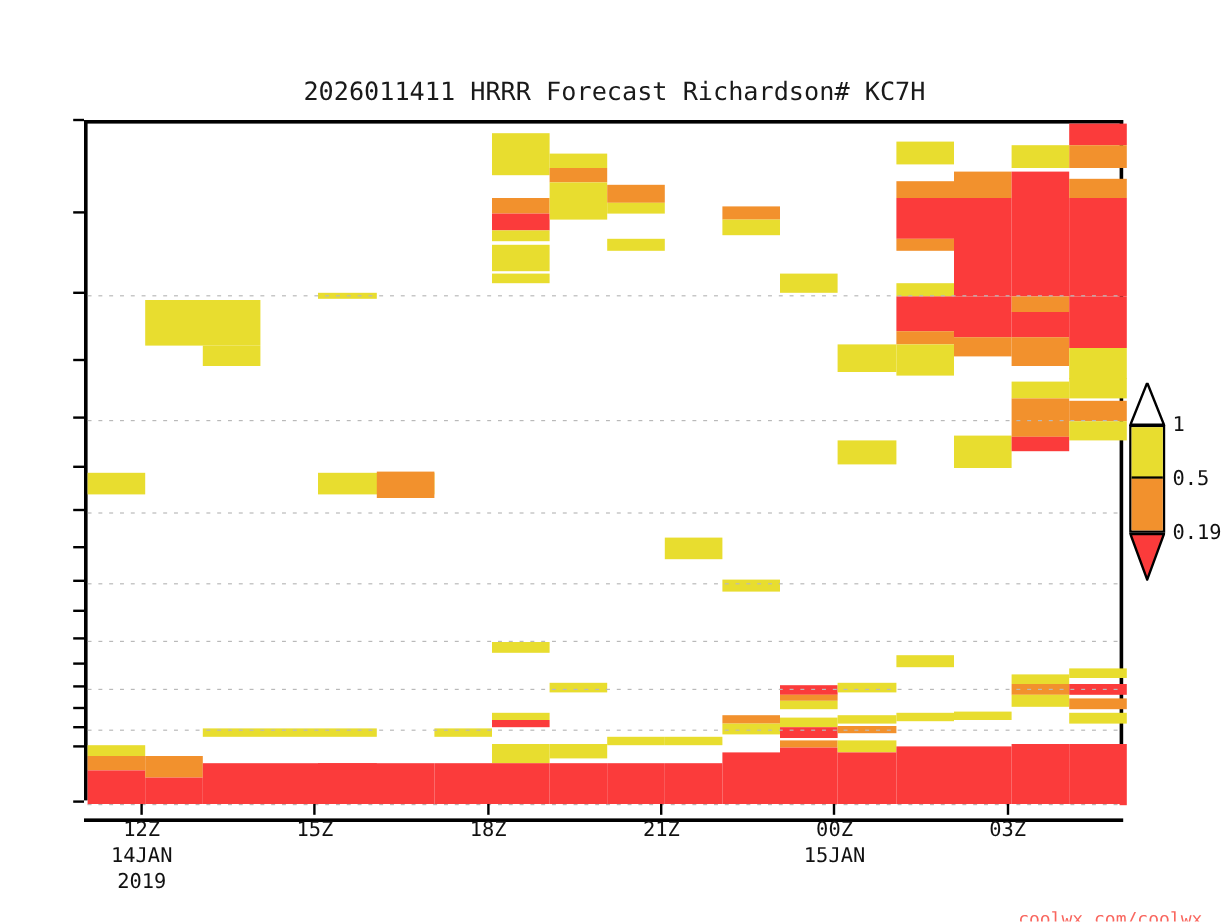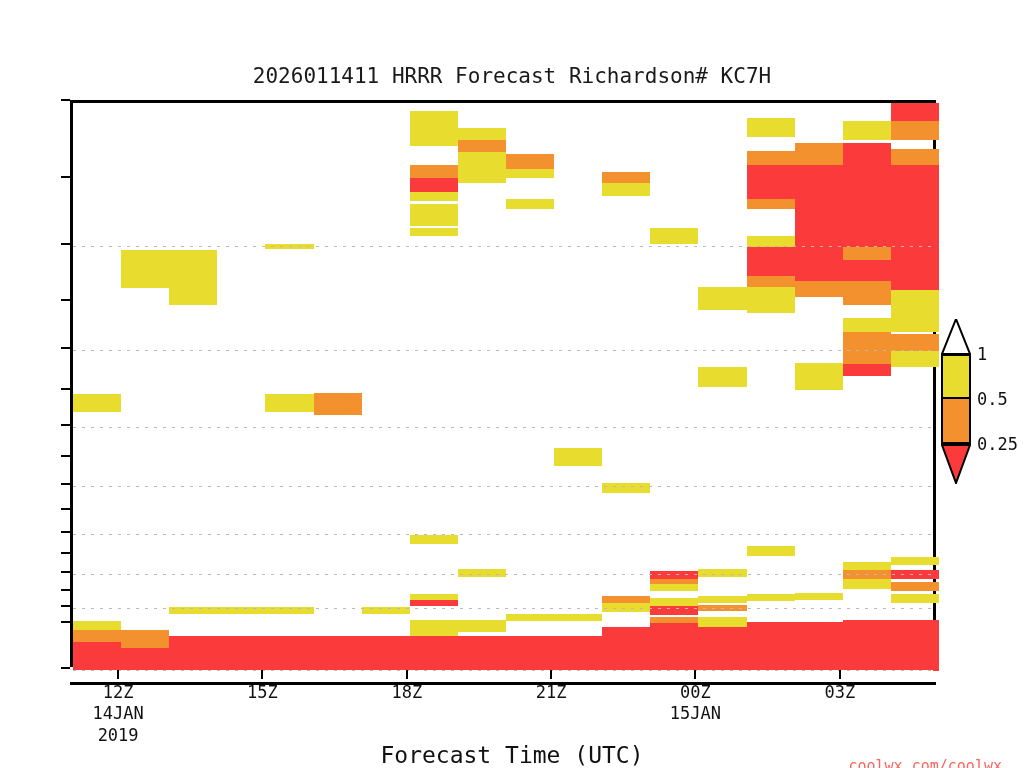--- a/index.html
+++ b/index.html
@@ -216,34 +216,33 @@
       <div class="xtick" style="left: 406.778px;">18Z</div>
       <div class="xtickmark" style="left: 550.111px;"></div>
       <div class="xtick" style="left: 551.111px;">21Z</div>
       <div class="xtickmark" style="left: 694.444px;"></div>
       <div class="xtick" style="left: 695.444px;">00Z
 15JAN</div>
       <div class="xtickmark" style="left: 838.778px;"></div>
       <div class="xtick" style="left: 839.778px;">03Z</div>
     </div>
 
-  <div class="xlabel">Forecast Time (UTC)</div>
   <div class="footer">coolwx.com/coolwx</div>
 
   <div class="cbar">
     <svg width="30" height="36" style="position:absolute;left:0;top:0;">
       <polygon id="cbTop" points="15,0 29,35 1,35" fill="#ffffff" stroke="#000" stroke-width="2"></polygon>
     </svg>
     <div class="cbar-box" id="cbarBox">
         <div class="cbar-seg div" style="top: 0%; height: 50%; background: rgb(232, 221, 47);"></div>
         <div class="cbar-seg" style="top: 50%; height: 50%; background: rgb(242, 145, 45);"></div>
       </div>
     <svg width="30" height="40" style="position:absolute;left:0;top:125px;">
       <polygon id="cbBot" points="1,1 29,1 15,39" fill="#fb3b3b" stroke="#000" stroke-width="2"></polygon>
     </svg>
     <div id="cbarLabels">
         <div class="cbar-label" style="top: 35px;">1</div>
         <div class="cbar-label" style="top: 80px;">0.5</div>
-        <div class="cbar-label" style="top: 125px;">0.25</div>
+        <div class="cbar-label" style="top: 125px;">0.19</div>
       </div>
   </div>
 
 </div>
 
 </body></html>

